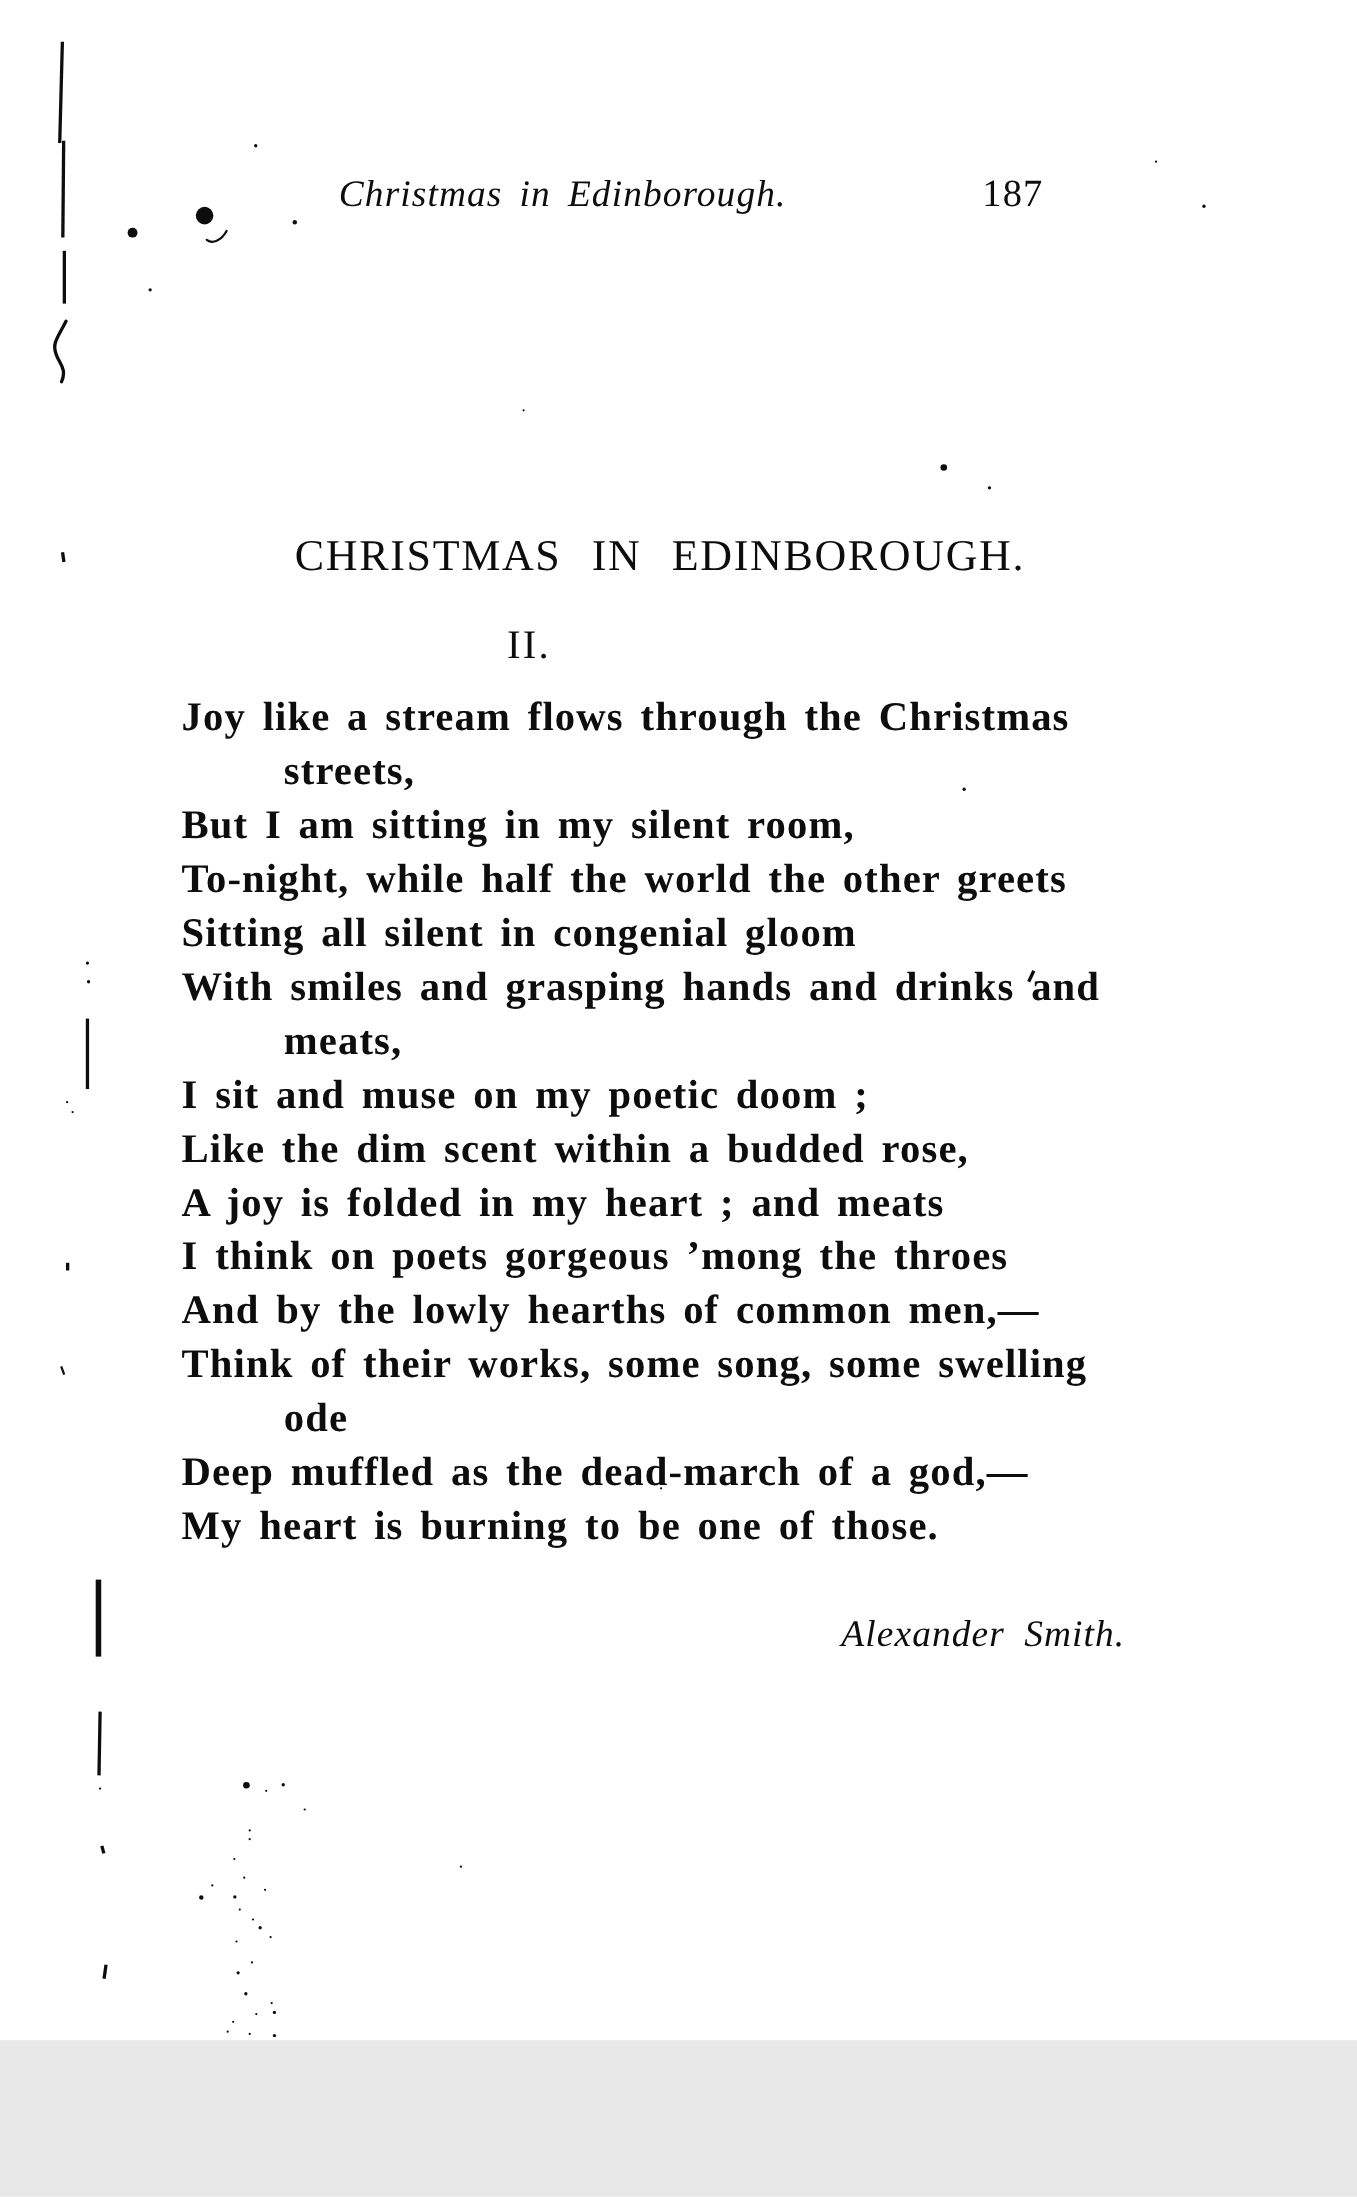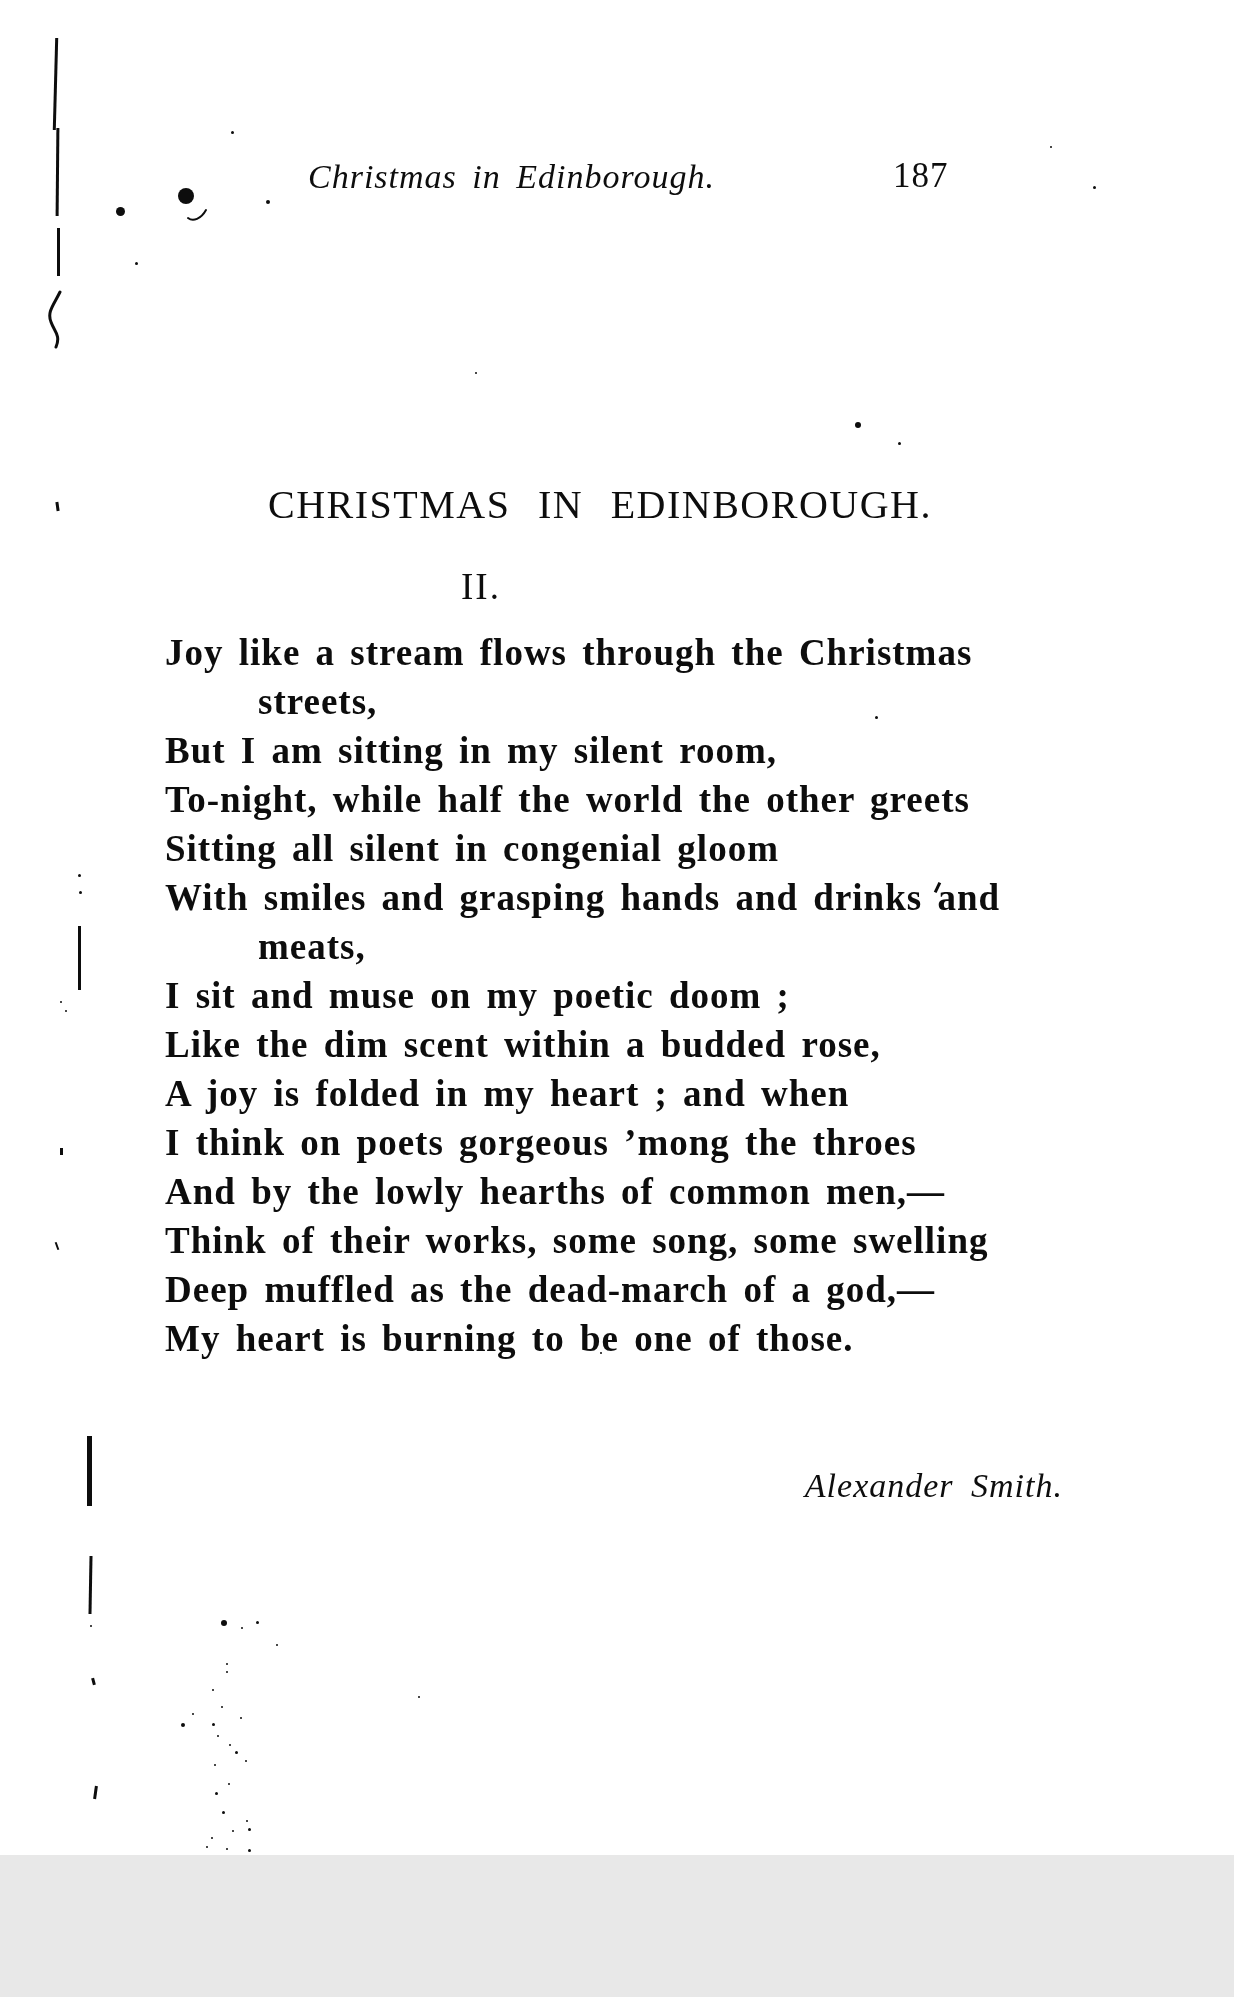--- a/index.html
+++ b/index.html
@@ -37,21 +37,21 @@
     position:absolute;left:165px;top:628px;width:900px;
     font-size:37px;line-height:49px;
     letter-spacing:1px;word-spacing:5px;font-weight:bold;
   }
   .poem-line{height:49px;white-space:nowrap;}
   .poem-line.indent{padding-left:93px;}
   .attribution{
     position:absolute;left:0;top:1466px;width:1023px;
     text-align:right;
     font-style:italic;font-size:34px;line-height:40px;
-    letter-spacing:1px;word-spacing:8px;padding-left:40px;
+    letter-spacing:1px;word-spacing:8px;
   }
   
   .artifacts-layer{position:absolute;left:0;top:0;width:100%;height:100%;pointer-events:none;}
   .mark{position:absolute;background:#0d0d0d;}
   .mark.round{border-radius:50%;}
   .hook-svg,.tail-svg{position:absolute;}
 </style>
 </head>
 <body>
 
@@ -66,24 +66,25 @@
   <div class="poem-body">
       <div class="poem-line">Joy like a stream flows through the Christmas</div>
       <div class="poem-line indent">streets,</div>
       <div class="poem-line">But I am sitting in my silent room,</div>
       <div class="poem-line">To-night, while half the world the other greets</div>
       <div class="poem-line">Sitting all silent in congenial gloom</div>
       <div class="poem-line">With smiles and grasping hands and drinks and</div>
       <div class="poem-line indent">meats,</div>
       <div class="poem-line">I sit and muse on my poetic doom ;</div>
       <div class="poem-line">Like the dim scent within a budded rose,</div>
-      <div class="poem-line">A joy is folded in my heart ; and when</div>
+      <div class="poem-line">A joy is folded in my heart ; and meats</div>
       <div class="poem-line">I think on poets gorgeous ’mong the throes</div>
       <div class="poem-line">And by the lowly hearths of common men,—</div>
       <div class="poem-line">Think of their works, some song, some swelling</div>
+      <div class="poem-line indent">ode</div>
       <div class="poem-line">Deep muffled as the dead-march of a god,—</div>
       <div class="poem-line">My heart is burning to be one of those.</div>
     </div>
 
   <div class="attribution">Alexander Smith.</div>
 
   <div class="artifacts-layer">
 
     <svg class="hook-svg" style="left:44px;top:290px;" width="24" height="60" viewBox="0 0 24 60">
       <path d="M16,2 C9,16 3,22 7,32 C10,41 17,45 12,57" fill="none" stroke="#0d0d0d" stroke-width="3" stroke-linecap="round"></path>

